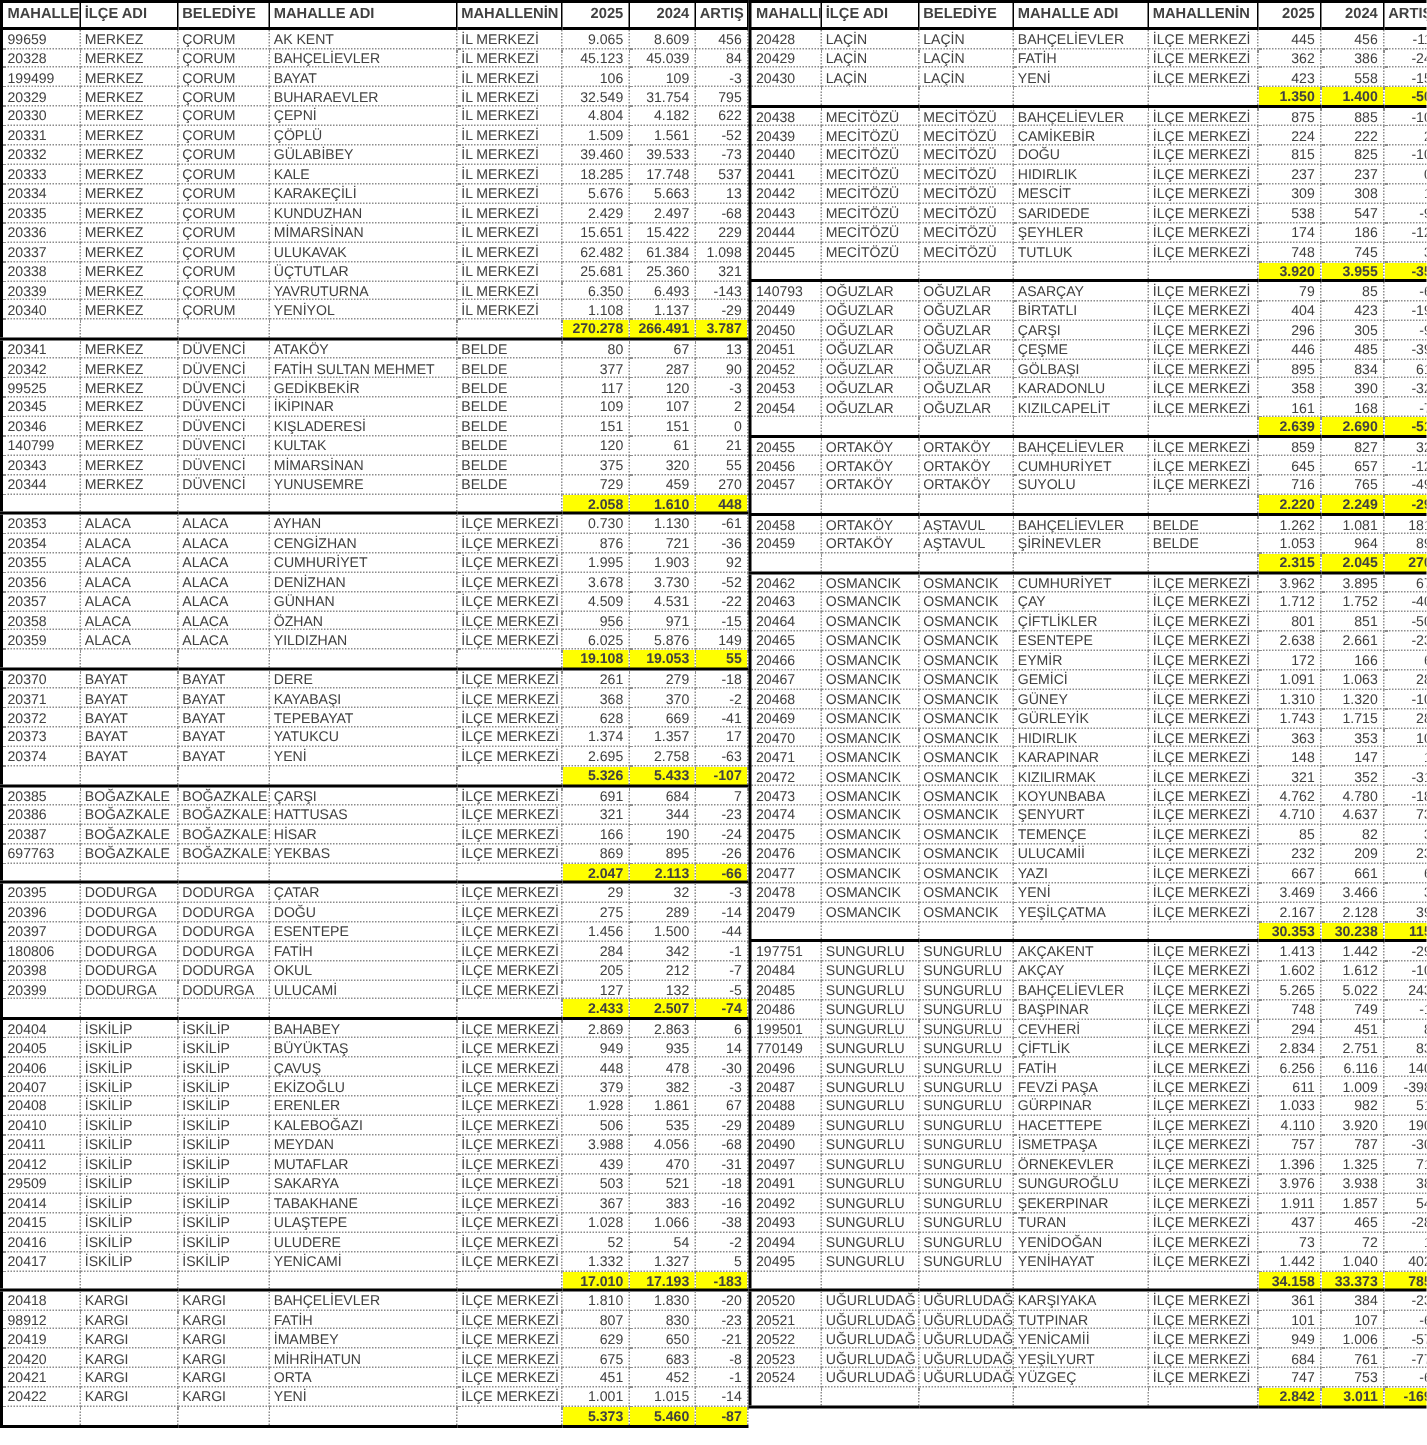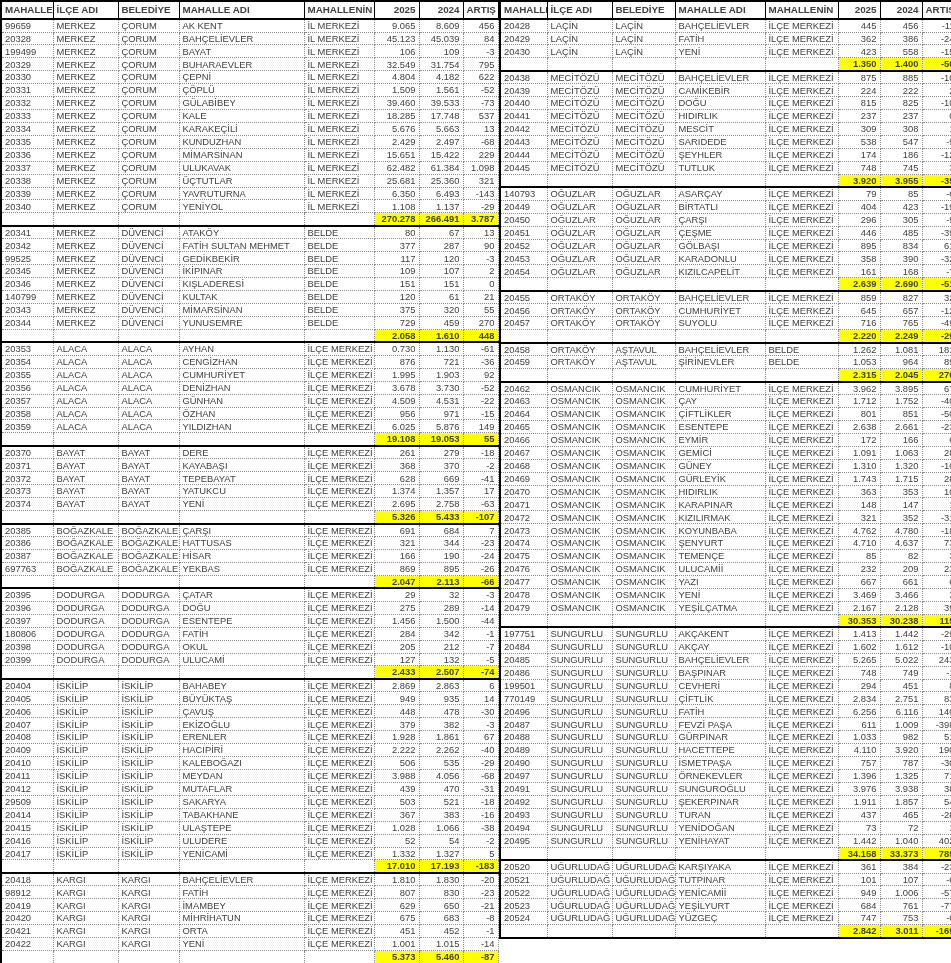--- a/index.html
+++ b/index.html
@@ -609,30 +609,20 @@
           <td>20408</td>
           <td>İSKİLİP</td>
           <td>İSKİLİP</td>
           <td>ERENLER</td>
           <td>İLÇE MERKEZİ</td>
           <td class="num">1.928</td>
           <td class="num">1.861</td>
           <td class="num">67</td>
         </tr>
         <tr>
-          <td>20409</td>
-          <td>İSKİLİP</td>
-          <td>İSKİLİP</td>
-          <td>HACIPİRİ</td>
-          <td>İLÇE MERKEZİ</td>
-          <td class="num">2.222</td>
-          <td class="num">2.262</td>
-          <td class="num">-40</td>
-        </tr>
-        <tr>
           <td>20410</td>
           <td>İSKİLİP</td>
           <td>İSKİLİP</td>
           <td>KALEBOĞAZI</td>
           <td>İLÇE MERKEZİ</td>
           <td class="num">506</td>
           <td class="num">535</td>
           <td class="num">-29</td>
         </tr>
         <tr>

